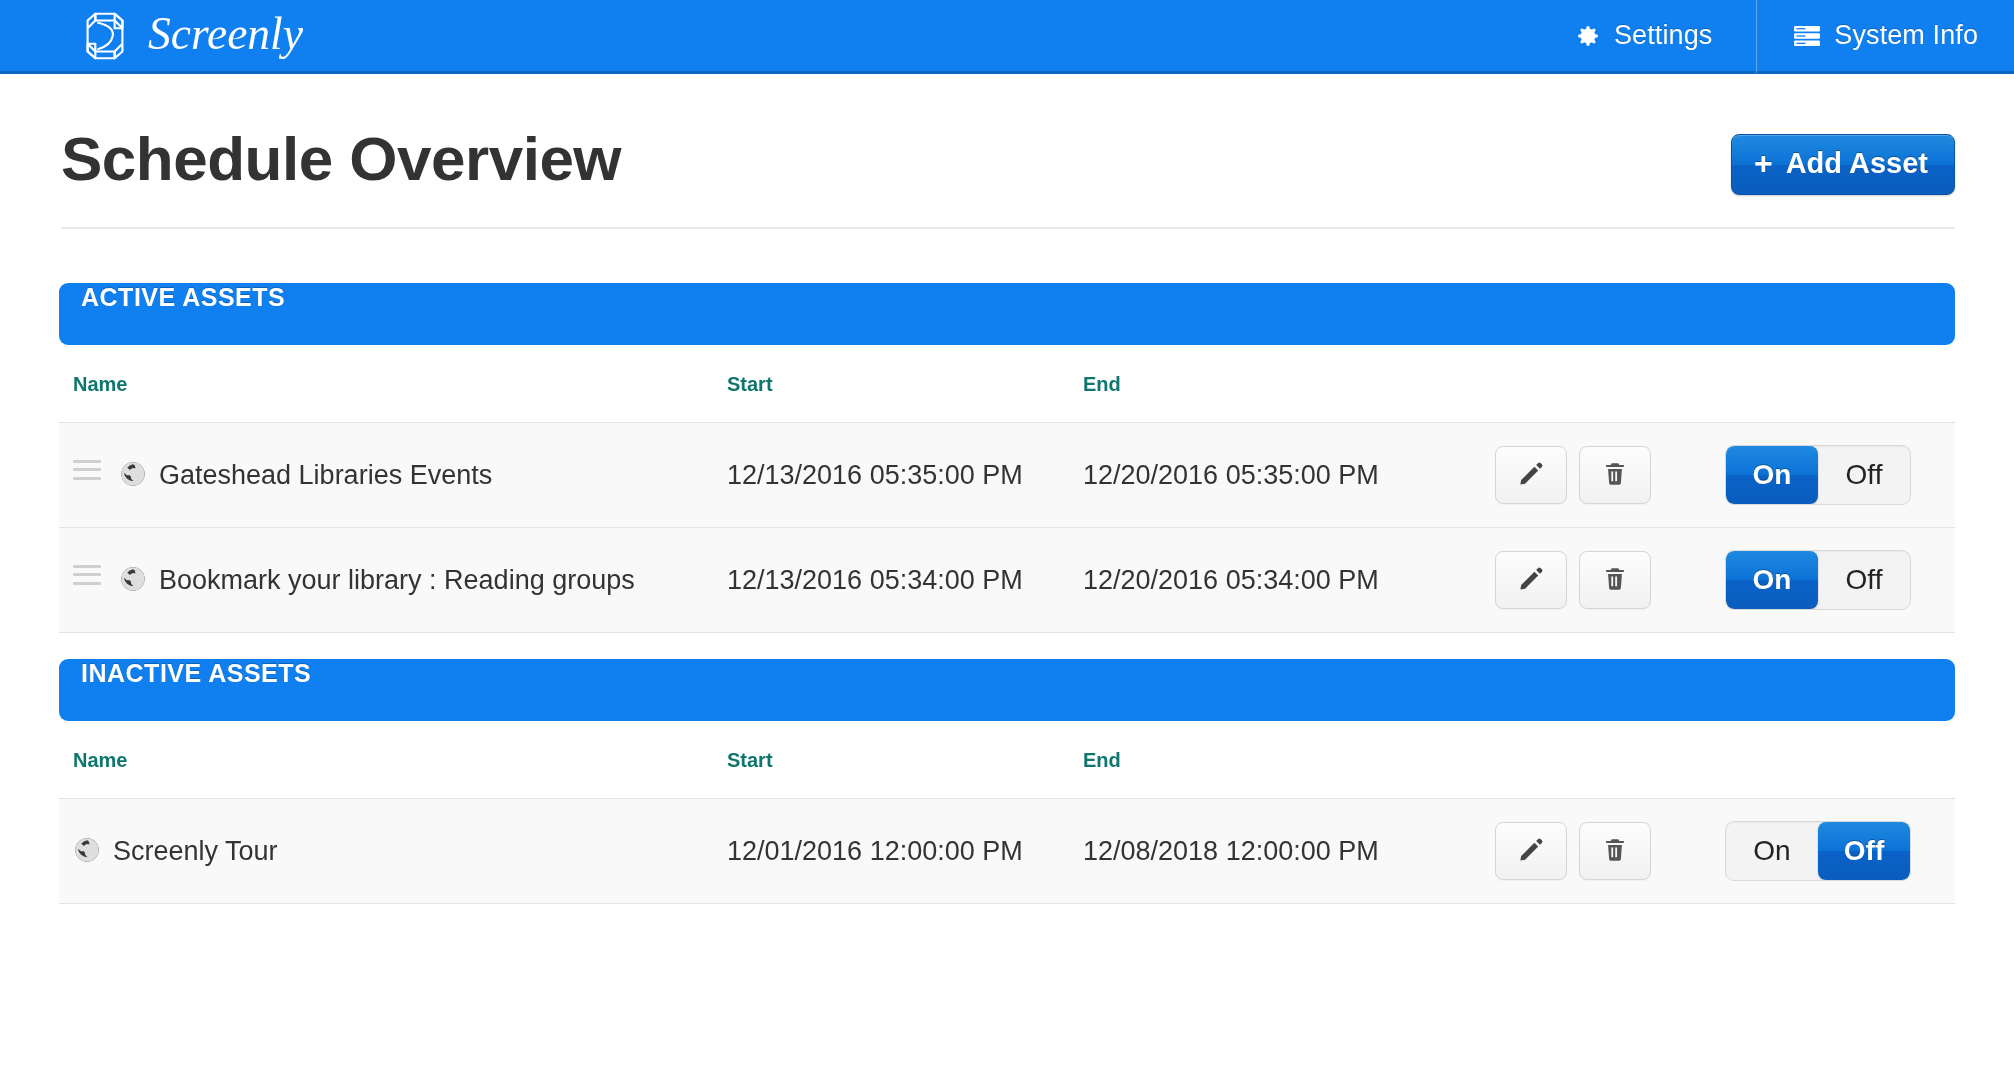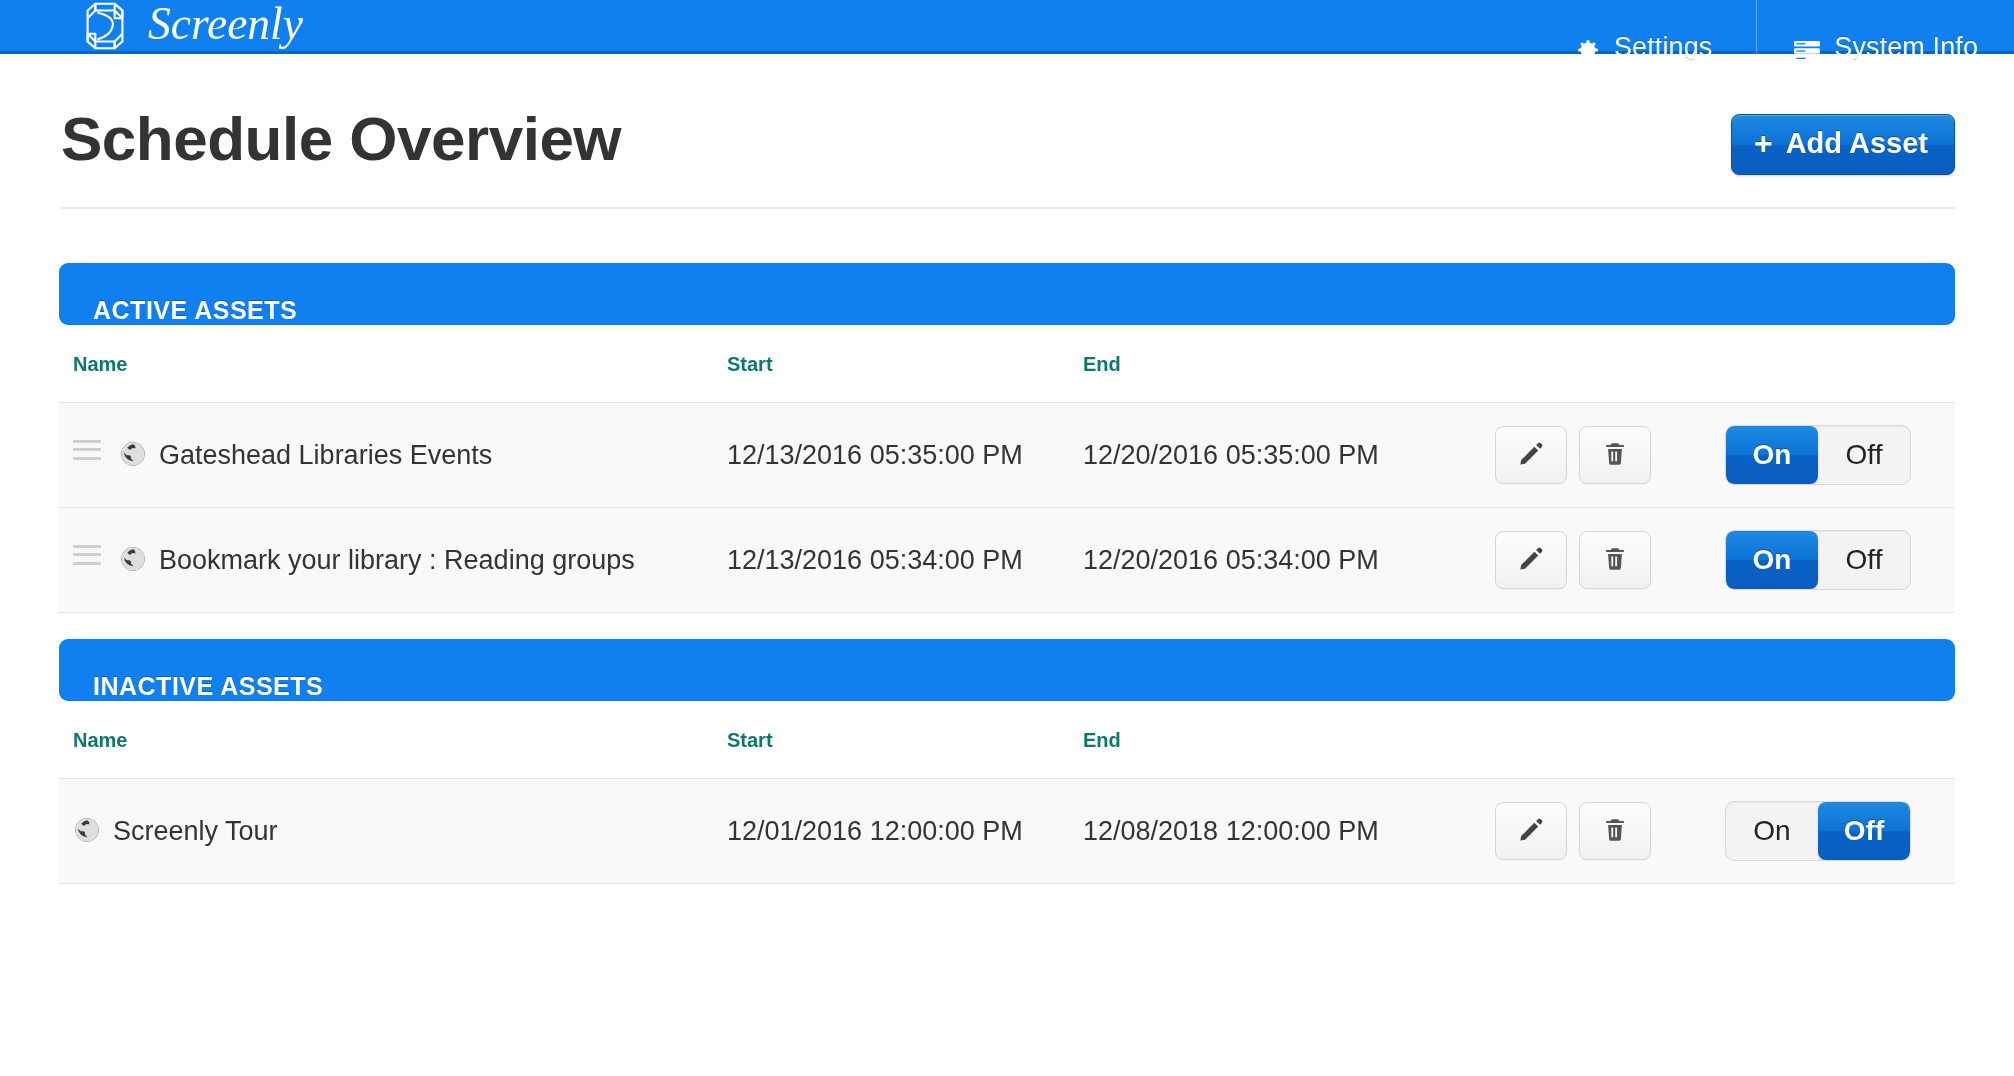--- a/index.html
+++ b/index.html
@@ -8,21 +8,21 @@
     margin: 0; padding: 0;
     width: 2014px; height: 1076px;
     background: #ffffff;
     font-family: "Liberation Sans", sans-serif;
     -webkit-font-smoothing: antialiased;
     overflow: hidden;
   }
 
   
   .navbar {
-    height: 54px;
+    height: 74px;
     background: #1080f0;
     border-bottom: 3px solid #0b66c2;
     display: flex;
     align-items: center;
     position: relative;
     gap: 16px;
   }
   .brand {
     display: flex;
     align-items: center;
@@ -33,21 +33,21 @@
   .brand-word { height: 52px; display:block; }
 
   .nav-right {
     margin-left: auto;
     display: flex;
     align-items: stretch;
     height: 74px;
   }
   .nav-item {
     display: flex;
-    align-items: flex-end;
+    align-items: center;
     gap: 13px;
     padding: 0 36px;
     color: #ffffff;
     font-size: 27px;
     letter-spacing: .1px;
     text-shadow: 0 -1px 0 rgba(0,0,0,.22);
     cursor: pointer;
     white-space: nowrap;
   }
   .nav-item:first-child { padding-right: 44px; }
@@ -107,22 +107,22 @@
     position: relative;
     top: -1px;
   }
 
   
   .section-bar {
     background: #1080f0;
     border-radius: 9px;
     height: 62px;
     display: flex;
-    align-items: flex-end;
-    padding-left: 34px;
+    align-items: flex-start;
+    padding-left: 22px;
     margin-top: 54px;
   }
   .section-bar.inactive-bar { margin-top: 26px; }
   .section-title {
     color: #ffffff;
     font-size: 25px;
     font-weight: bold;
     letter-spacing: .5px;
     text-shadow: 0 -1px 0 rgba(0,0,0,.25);
   }

